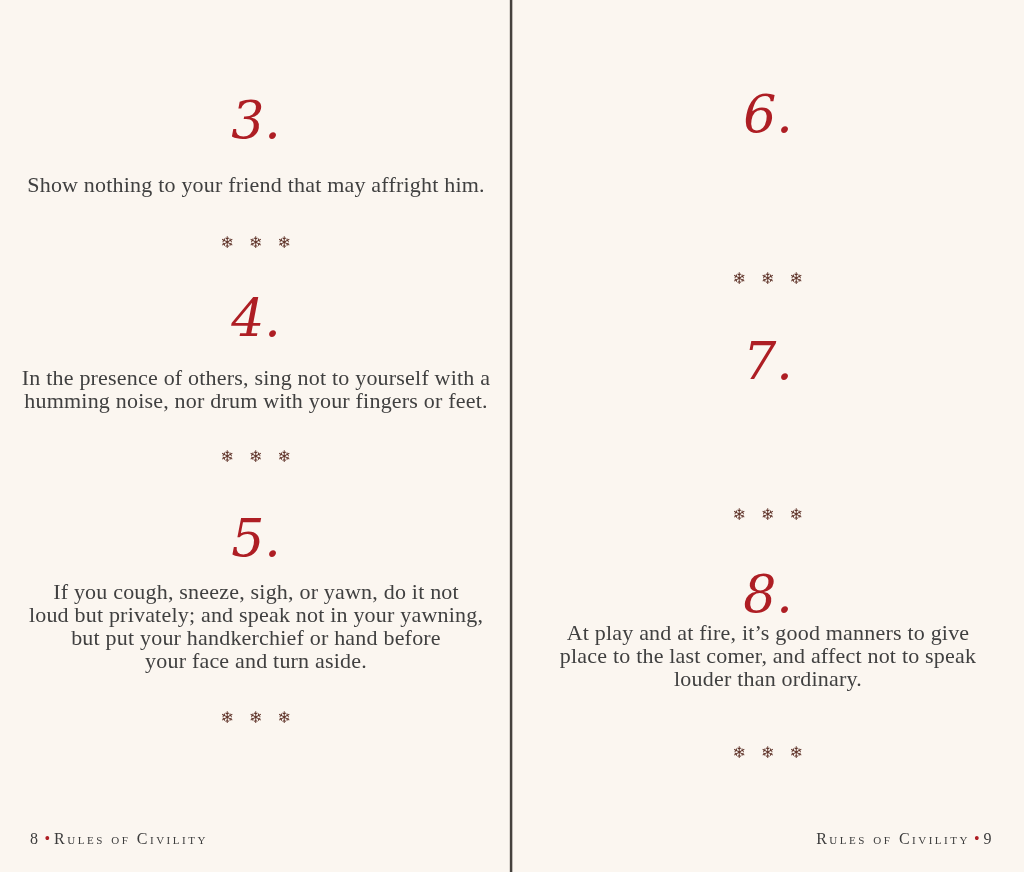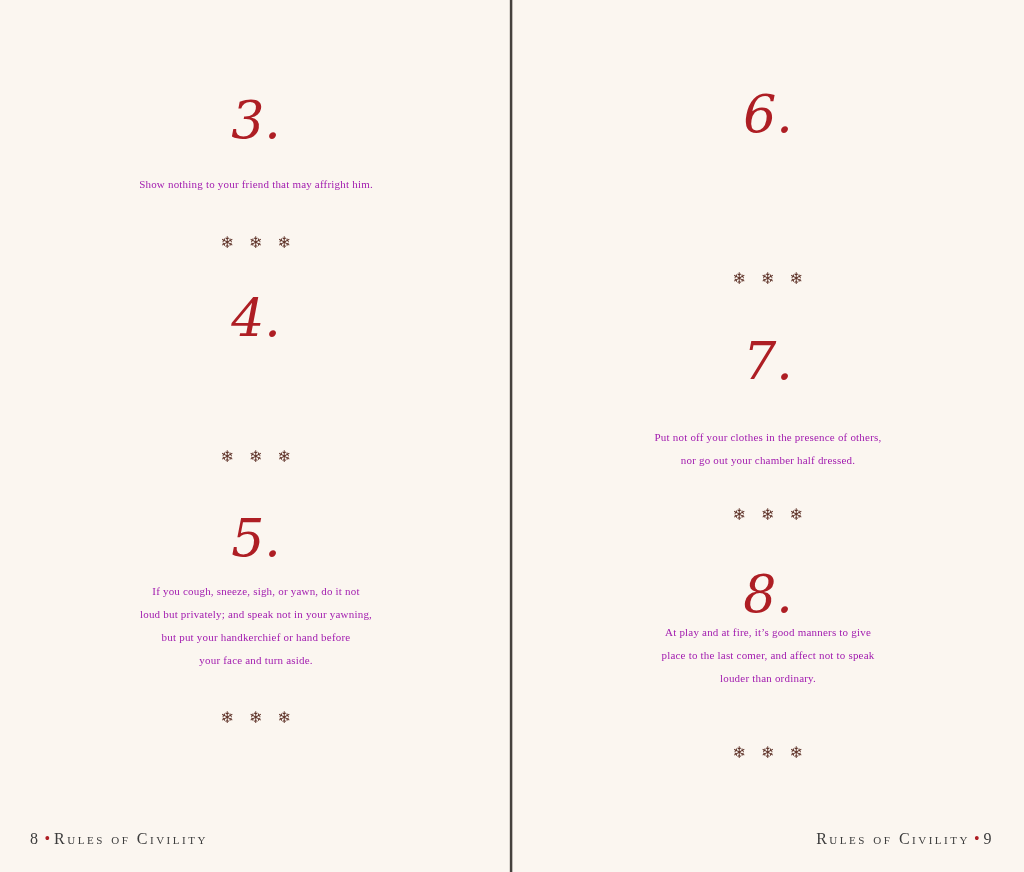--- a/index.html
+++ b/index.html
@@ -40,24 +40,24 @@
     font-style: italic;
     font-size: 52px;
     line-height: 60px;
     color: #ae1e24;
   }
   .rule-text {
     position: absolute;
     width: 100%;
     text-align: center;
     white-space: pre-line;
-    font-size: 11px;
+    font-size: 22px;
     line-height: 23px;
     letter-spacing: 0.2px;
-    color: #a21caf;
+    color: #404040;
   }
   .ornament-row {
     position: absolute;
     width: 100%;
     text-align: center;
     font-family: "DejaVu Sans", sans-serif;
     font-size: 16px;
     line-height: 20px;
     word-spacing: 10px;
     color: #5e3228;
@@ -85,20 +85,22 @@
 
 <div class="spread">
 
   <div class="page page-left">
 
     <div class="rule-number" style="top:90px">3.</div>
     <div class="rule-text" style="top:173px">Show nothing to your friend that may affright him.</div>
     <div class="ornament-row" style="top:233px">❄ ❄ ❄</div>
 
     <div class="rule-number" style="top:288px">4.</div>
+    <div class="rule-text" style="top:366px">In the presence of others, sing not to yourself with a
+humming noise, nor drum with your fingers or feet.</div>
     <div class="ornament-row" style="top:447px">❄ ❄ ❄</div>
 
     <div class="rule-number" style="top:508px">5.</div>
     <div class="rule-text" style="top:580px">If you cough, sneeze, sigh, or yawn, do it not
 loud but privately; and speak not in your yawning,
 but put your handkerchief or hand before
 your face and turn aside.</div>
     <div class="ornament-row" style="top:708px">❄ ❄ ❄</div>
 
     <div class="footer footer-left">
@@ -107,22 +109,20 @@
   </div>
 
   <div class="spine"></div>
 
   <div class="page page-right">
 
     <div class="rule-number" style="top:84px">6.</div>
     <div class="ornament-row" style="top:269px">❄ ❄ ❄</div>
 
     <div class="rule-number" style="top:331px">7.</div>
-    <div class="rule-text" style="top:426px">Put not off your clothes in the presence of others,
-nor go out your chamber half dressed.</div>
     <div class="ornament-row" style="top:505px">❄ ❄ ❄</div>
 
     <div class="rule-number" style="top:564px">8.</div>
     <div class="rule-text" style="top:621px">At play and at fire, it’s good manners to give
 place to the last comer, and affect not to speak
 louder than ordinary.</div>
     <div class="ornament-row" style="top:743px">❄ ❄ ❄</div>
 
     <div class="footer footer-right">
       <span>Rules of Civility</span><span class="bullet">•</span><span>9</span>

